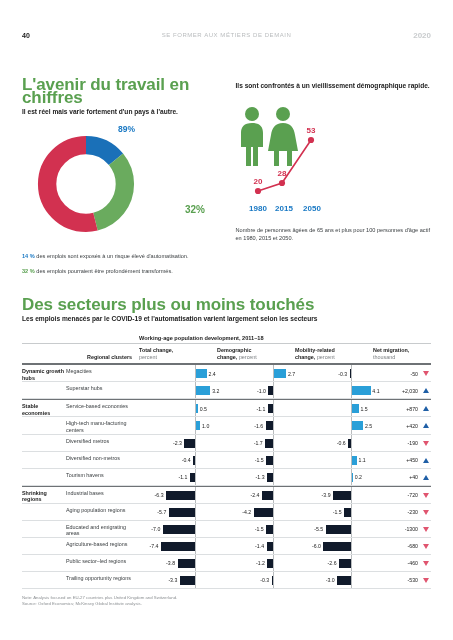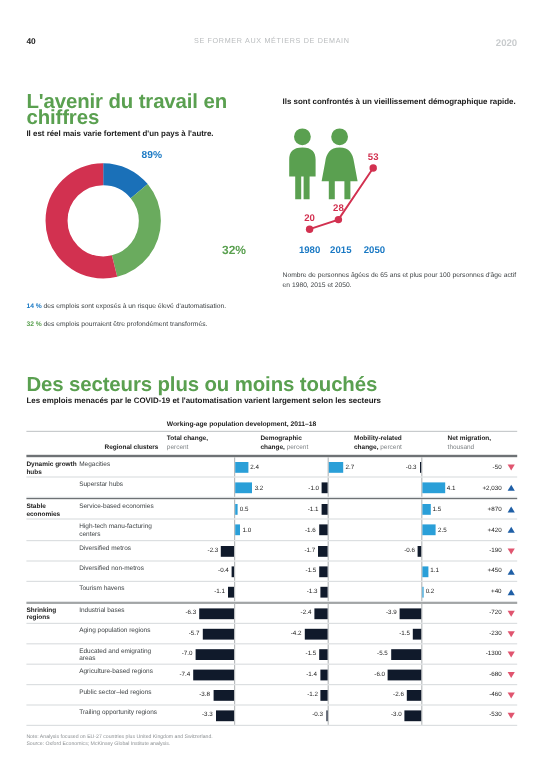--- a/index.html
+++ b/index.html
@@ -118,21 +118,20 @@
     line-height: 7.6px;
     color: #3c4043;
     margin-top: 4px;
   }
 
   
   .lower {
     position: absolute;
     top: 298px; left: 22px;
     width: 409px;
-    margin-top: 16px;
   }
   .lower .sec-title { color: #5aa050; }
   .lower .sec-sub { margin-top: 3px; }
 
   
   .tbl {
     margin-top: 12px;
     width: 409px;
     font-size: 5.4px;
     color: #1b1b1b;

